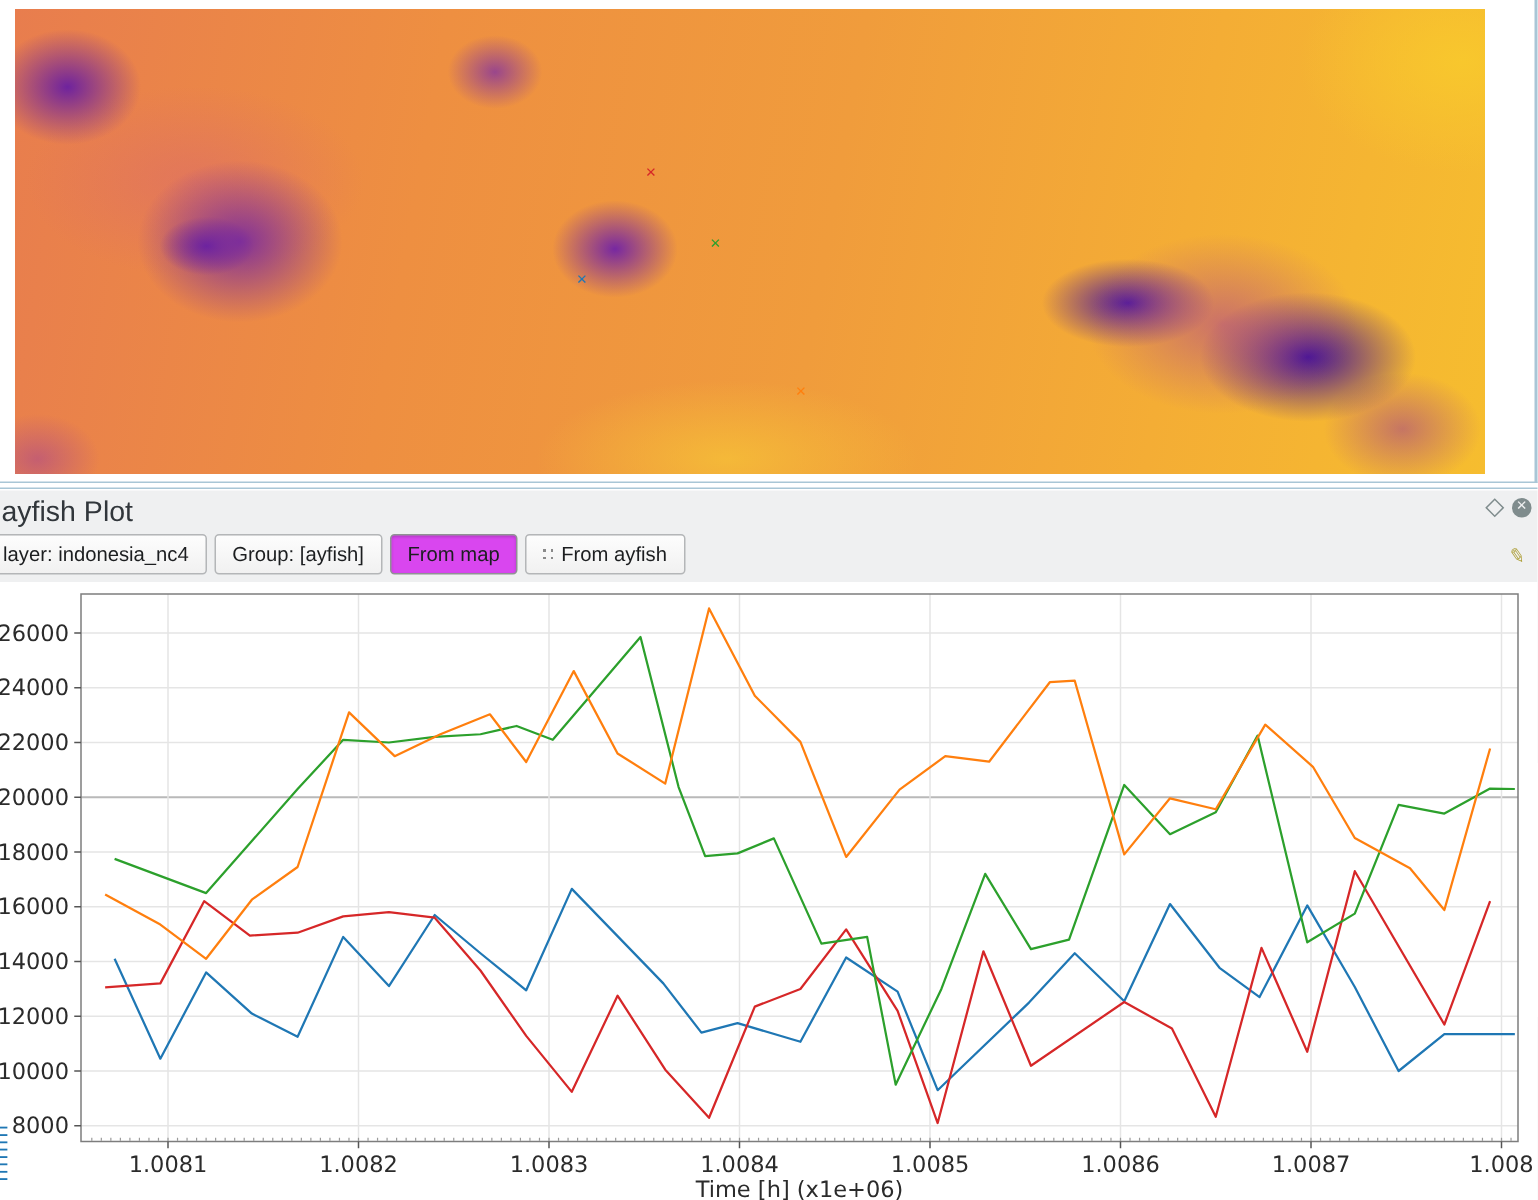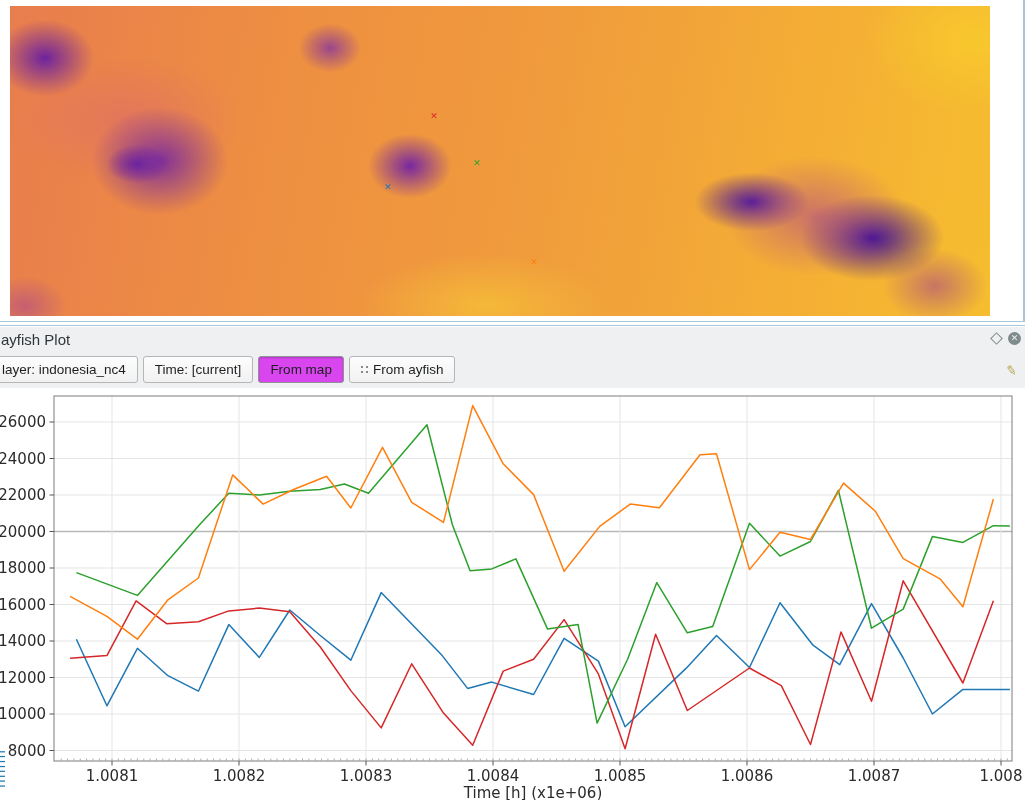--- a/index.html
+++ b/index.html
@@ -29,21 +29,21 @@
       radial-gradient(ellipse 140px 95px at 965px 35px,  rgba(248,200,45,.95) 0%, rgba(248,200,45,0) 78%),
       linear-gradient(100deg, #e87d4e 0%, #ee8f41 28%, #f09c3c 55%, #f4ad35 78%, #f6bd2f 100%);
   }
   .marker { position: absolute; width: 10px; height: 10px; font: bold 9px/10px "DejaVu Sans", sans-serif;
     text-align: center; pointer-events: none; }
 
   
   #panel { position: absolute; left: 0; top: 327px; width: 1025px; height: 473px;
     background: #eff0f1; }
   #panel-titlebar { position: absolute; left: 0; top: 0; width: 1025px; height: 24px; }
-  #panel-title { position: absolute; left: 1px; top: 4px; font-size: 15px; color: #31363b; }
+  #panel-title { position: absolute; left: 1px; top: 4px; font-size: 19px; color: #31363b; }
   #titlebar-icons { position: absolute; right: 4px; top: 5px; display: flex; gap: 7px; align-items: center; }
   #float-icon { width: 9px; height: 9px; border: 1.5px solid #7f8c8d; transform: rotate(45deg); }
   #close-icon { width: 13px; height: 13px; border-radius: 50%; background: #7f8c8d; color: #eff0f1;
     font: bold 9px/13px "DejaVu Sans", sans-serif; text-align: center; }
 
   #toolbar { position: absolute; left: -10px; top: 29px; display: flex; gap: 5px; }
   .tb-btn { height: 27px; padding: 0 11px; font-size: 13.5px; color: #1c1e20;
     background: linear-gradient(#fdfdfd, #f1f1f1); border: 1px solid #b4b6b8; border-radius: 3px;
     display: flex; align-items: center; gap: 5px; white-space: nowrap; }
   .tb-btn.active { background: #d946ef; border-color: #909294;
@@ -87,21 +87,21 @@
         <div id="float-icon"></div>
         <div id="close-icon">✕</div>
       </div>
     </div>
 
     <div id="toolbar">
       <div class="tb-btn">
         <span>layer: indonesia_nc4</span>
       </div>
       <div class="tb-btn">
-        <span>Time: [current]</span>
+        <span>Group: [ayfish]</span>
       </div>
       <div class="tb-btn active">
         <span>From map</span>
       </div>
       <div class="tb-btn">
         <span class="dots-icon"></span>
         <span>From ayfish</span>
       </div>
     </div>
     <div id="edit-icon">✎</div>

